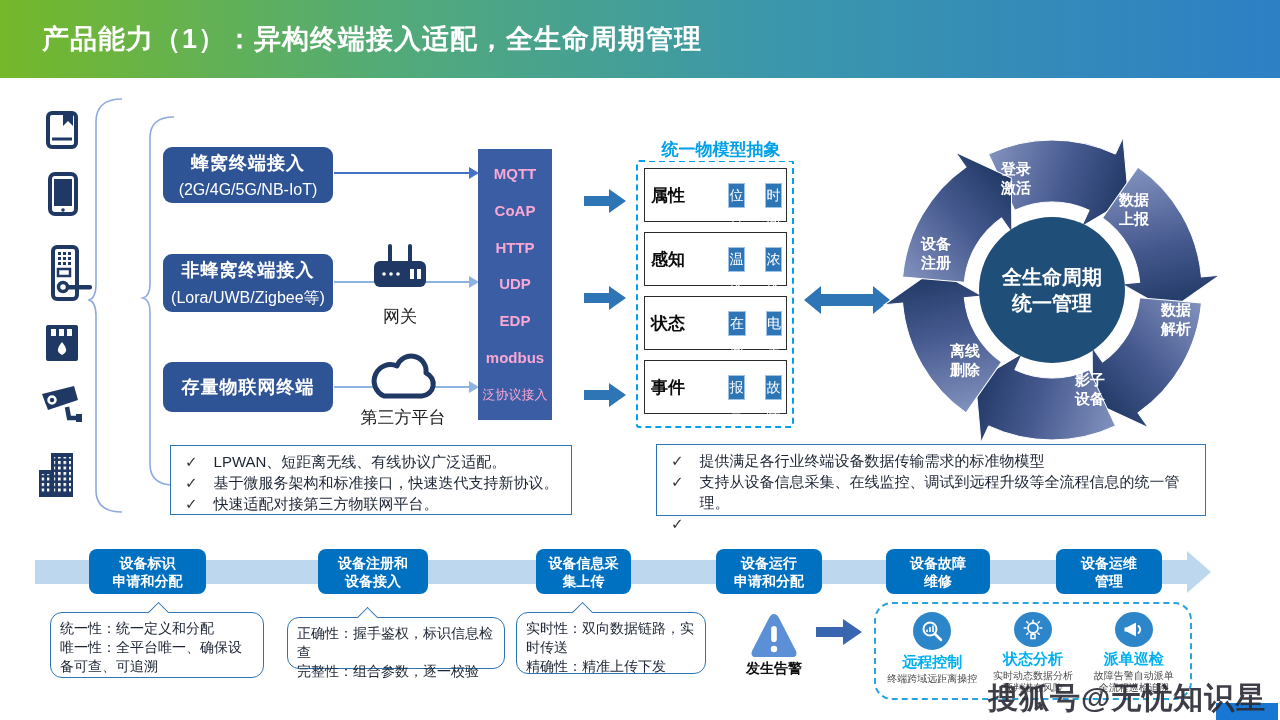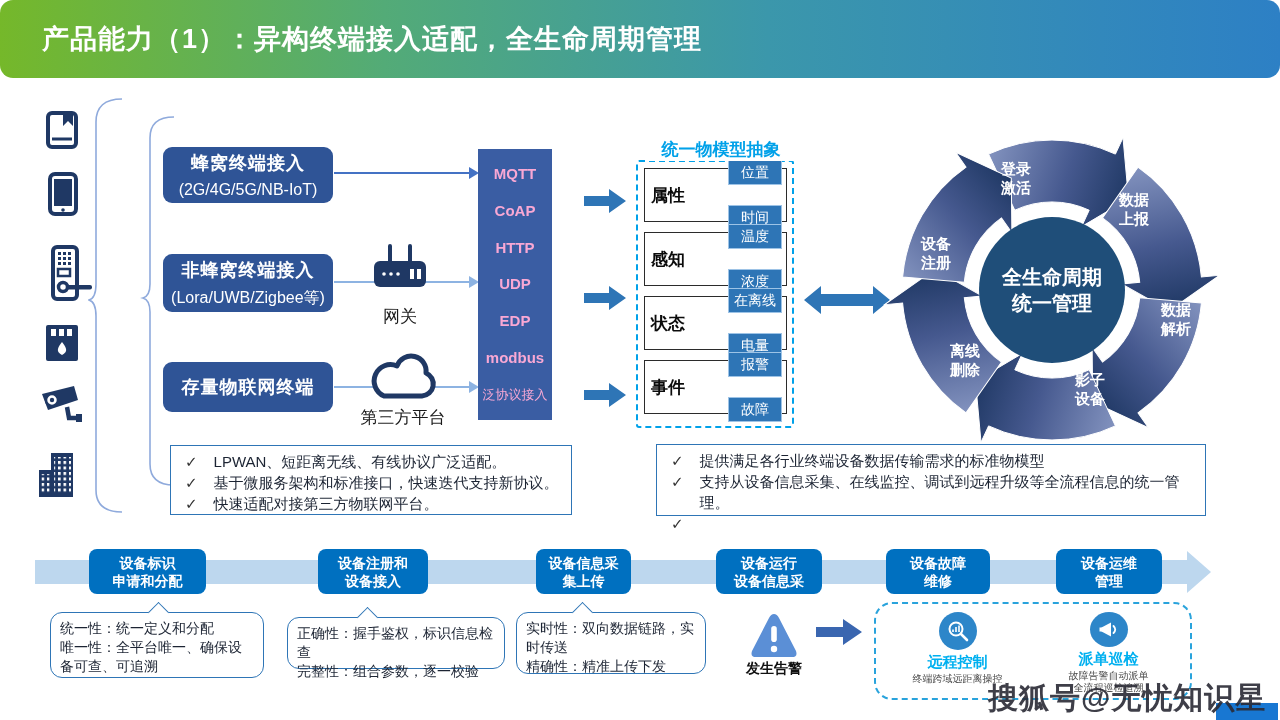--- a/index.html
+++ b/index.html
@@ -3,21 +3,21 @@
 <meta charset="utf-8">
 <style>
   html,body{margin:0;padding:0;background:#e8e8e8;}
   .stage{position:relative;width:1280px;height:720px;background:#ffffff;overflow:hidden;
          font-family:"Liberation Sans","DejaVu Sans",sans-serif;margin:0 auto;}
   .abs{position:absolute;}
   .pre{white-space:pre-line;}
 
   
   .hdr{left:0;top:0;width:1280px;height:78px;
-       background:linear-gradient(90deg,#75b82a 0%,#53ab77 30%,#3b97ab 60%,#2d80c5 100%);border-radius:13px;}
+       background:linear-gradient(90deg,#75b82a 0%,#53ab77 30%,#3b97ab 60%,#2d80c5 100%);}
   .hdr-title{left:42px;top:0;height:78px;line-height:78px;color:#fff;font-size:27px;font-weight:bold;letter-spacing:1px;}
 
   
   .devicon{color:#1F3864;}
 
   
   .access-box{left:163px;width:170px;background:#2F5496;border-radius:9px;color:#fff;text-align:center;
               display:flex;flex-direction:column;justify-content:center;gap:6px;}
   .access-title{font-size:18px;font-weight:bold;letter-spacing:1px;}
   .access-sub{font-size:16px;}
@@ -36,21 +36,21 @@
          display:flex;flex-direction:column;justify-content:space-around;align-items:center;padding:6px 0;box-sizing:border-box;}
   .proto div{font-size:15px;font-weight:bold;}
   .proto div:last-child{font-size:13px;font-weight:normal;}
 
   
   .model-title{left:645px;top:138px;width:152px;text-align:center;color:#00A1E9;font-size:17px;font-weight:bold;background:#fff;z-index:3;}
   .model-box{left:636px;top:160px;width:158px;height:268px;border:2px dashed #00A1E9;border-radius:3px;box-sizing:border-box;}
   .mrow{left:644px;width:143px;height:54px;background:#fff;border:1px solid #2b2b2b;box-sizing:border-box;
         display:flex;align-items:center;padding:3px 4px 3px 6px;gap:5px;}
   .mrow-label{width:40px;font-size:17px;font-weight:bold;color:#0b0b0b;}
-  .mcol{flex:1;display:flex;flex-direction:column;gap:20px;padding-left:32px;}
+  .mcol{flex:1;display:flex;flex-direction:row;gap:20px;padding-left:32px;}
   .mbtn{height:23px;line-height:23px;background:#2E75B6;border:1px solid #9DC3E6;color:#fff;font-size:14px;text-align:center;}
 
   
   .seg-label{width:64px;text-align:center;color:#fff;font-size:15px;font-weight:bold;line-height:19px;z-index:2;}
   .center-label{left:987px;top:264px;width:130px;text-align:center;color:#fff;font-size:20px;font-weight:bold;line-height:26px;z-index:2;}
 
   
   .chkbox{background:#fff;border:1.5px solid #2E75B6;box-sizing:border-box;padding:5px 8px 4px 14px;}
   .note-line{display:flex;gap:16px;font-size:15px;line-height:21px;color:#1c2433;}
   .chk{font-weight:bold;color:#333;}
@@ -330,21 +330,21 @@
 
   <div class="abs banner"></div>
   <div class="abs banner-head"></div>
   <div class="abs tnode pre" style="left:89px;width:117px">设备标识
 申请和分配</div>
   <div class="abs tnode pre" style="left:318px;width:110px">设备注册和
 设备接入</div>
   <div class="abs tnode pre" style="left:536px;width:95px">设备信息采
 集上传</div>
   <div class="abs tnode pre" style="left:716px;width:106px">设备运行
-设备信息采</div>
+申请和分配</div>
   <div class="abs tnode pre" style="left:886px;width:104px">设备故障
 维修</div>
   <div class="abs tnode pre" style="left:1056px;width:106px">设备运维
 管理</div>
 
   <div class="abs bubble pre" style="left:50px;top:612px;width:214px;height:66px;--px:100px">统一性：统一定义和分配
 唯一性：全平台唯一、确保设备可查、可追溯</div>
   <div class="abs bubble pre" style="left:287px;top:617px;width:218px;height:52px;--px:72px">正确性：握手鉴权，标识信息检查
 完整性：组合参数，逐一校验</div>
   <div class="abs bubble pre" style="left:516px;top:612px;width:190px;height:62px;--px:58px">实时性：双向数据链路，实时传送
@@ -371,20 +371,32 @@
           <circle cx="9" cy="9" r="6.5" stroke-width="2"></circle>
           <path d="M6 12 V9.5 M9 12 V7 M12 12 V5.5" stroke-width="1.6"></path>
           <path d="M14 14 L20 20" stroke-width="2.6" stroke-linecap="round"></path>
           </svg>
       </div>
       <div class="ops-title">远程控制</div>
       <div class="ops-desc pre">终端跨域远距离操控</div>
     </div>
     <div class="ops-item">
       <div class="ops-ic">
+        <svg width="22" height="22" viewBox="0 0 22 22" fill="none" stroke="#fff">
+          <circle cx="11" cy="9" r="5" stroke-width="1.8"></circle>
+          <path d="M11 1.2 V3 M18 9 H19.8 M2.2 9 H4 M16 4 L17.3 2.7 M6 4 L4.7 2.7 M16 14 L17.3 15.3 M6 14 L4.7 15.3" stroke-width="1.5" stroke-linecap="round"></path>
+          <rect x="9" y="15.5" width="4" height="4" stroke-width="1.5"></rect>
+          </svg>
+      </div>
+      <div class="ops-title">状态分析</div>
+      <div class="ops-desc pre">实时动态数据分析
+预判潜在风险</div>
+    </div>
+    <div class="ops-item">
+      <div class="ops-ic">
         <svg width="22" height="22" viewBox="0 0 22 22">
           <path d="M3.5 8.5 L13 3.5 V17.5 L3.5 12.5 Z" fill="#fff"></path>
           <rect x="1.5" y="8.5" width="3" height="4" fill="#fff"></rect>
           <path d="M15.5 7 q3.5 3.5 0 7" stroke="#fff" stroke-width="1.8" fill="none" stroke-linecap="round"></path>
           </svg>
       </div>
       <div class="ops-title">派单巡检</div>
       <div class="ops-desc pre">故障告警自动派单
 全流程巡检追溯</div>
     </div>

